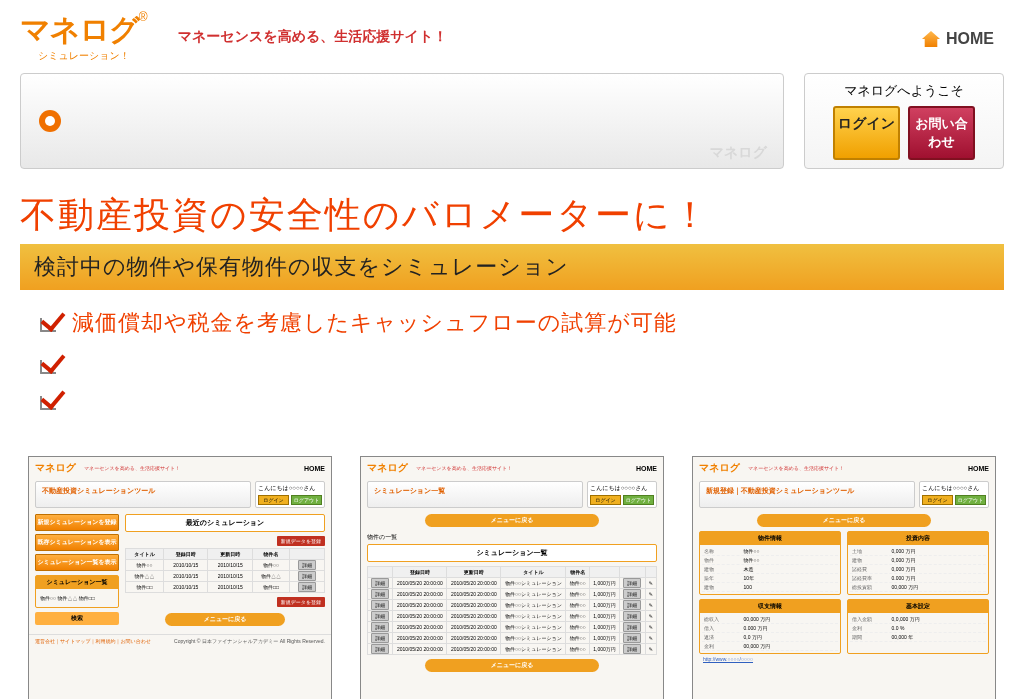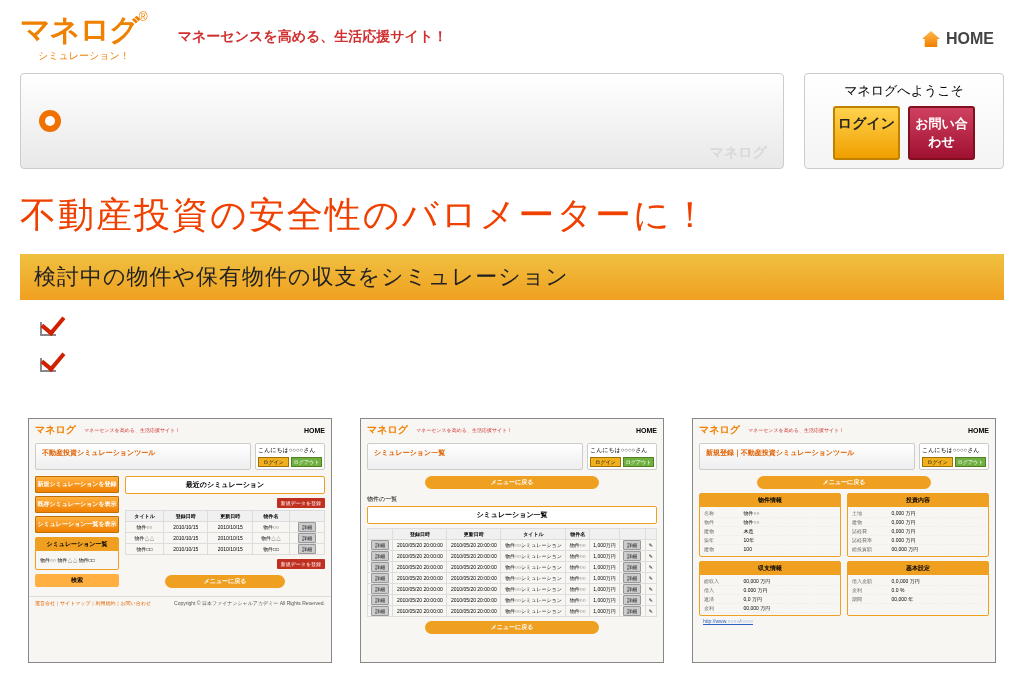--- a/index.html
+++ b/index.html
@@ -123,21 +123,21 @@
       font-weight: bold;
       font-size: 13px;
       padding: 7px 0;
       text-align: center;
     }
     .headline {
       color: #f04000;
       font-size: 36px;
       font-weight: normal;
       letter-spacing: 2px;
-      padding: 12px 20px 14px 20px;
+      padding: 12px 20px 4px 20px;
     }
     .sub-banner {
       margin: 0 20px;
       background: linear-gradient(#f0c040, #f0a020);
       padding: 8px 14px;
       font-size: 22px;
       letter-spacing: 1px;
       color: #222;
     }
     .feature-list { padding: 18px 40px 8px 40px; }
@@ -267,20 +267,24 @@
       <a class="btn-login">ログイン</a>
       <a class="btn-register">お問い合わせ</a>
     </div>
   </div>
 </div>
 
 <h1 class="headline">不動産投資の安全性のバロメーターに！</h1>
 <div class="sub-banner">検討中の物件や保有物件の収支をシミュレーション</div>
 
 <ul class="feature-list">
+  <li class="feature-item">
+    <span class="check-icon"></span>
+    <span>減価償却や税金を考慮したキャッシュフローの試算が可能</span>
+  </li>
   <li class="feature-item">
     <span class="check-icon"></span>
   </li>
   <li class="feature-item">
     <span class="check-icon"></span>
   </li>
 </ul>
 
 <div class="thumbnails">
 

